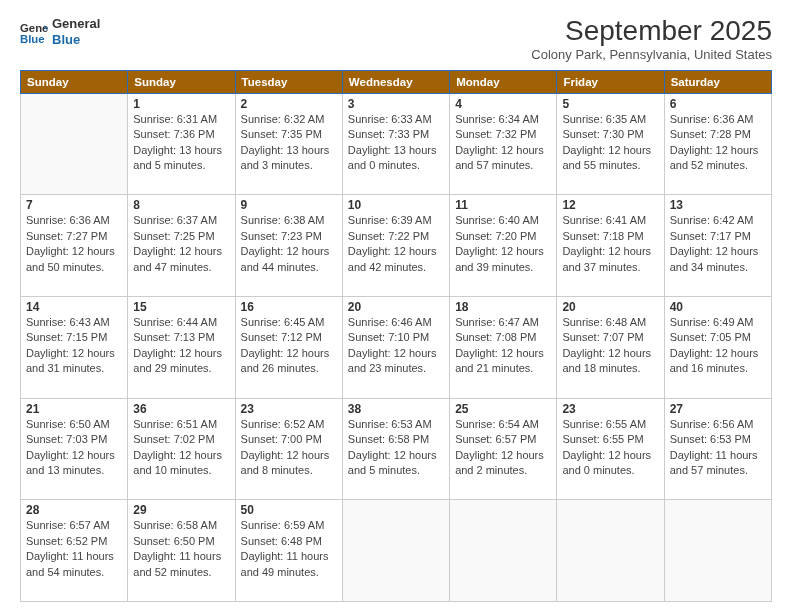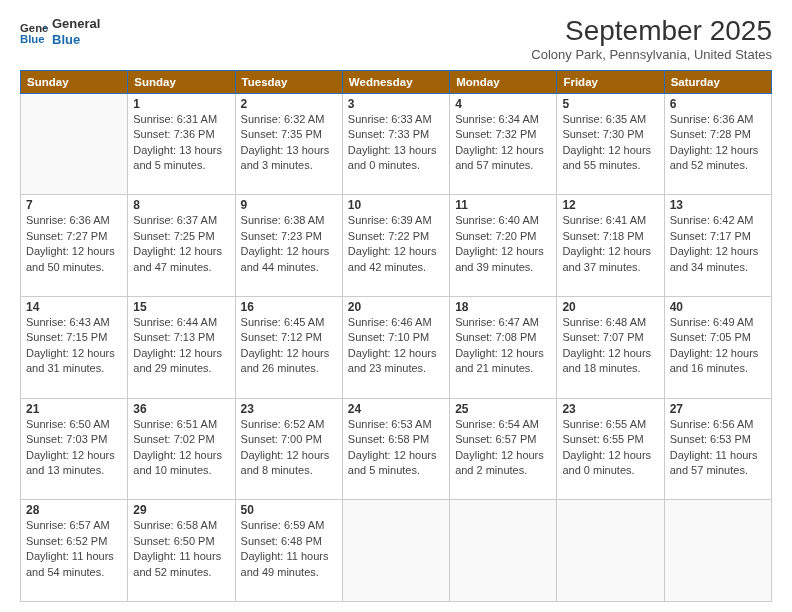--- a/index.html
+++ b/index.html
@@ -224,21 +224,21 @@
           </td>
           <td>
             <span class="day-number">36</span>
             <div class="day-info">Sunrise: 6:51 AM<br>Sunset: 7:02 PM<br>Daylight: 12 hours<br>and 10 minutes.</div>
           </td>
           <td>
             <span class="day-number">23</span>
             <div class="day-info">Sunrise: 6:52 AM<br>Sunset: 7:00 PM<br>Daylight: 12 hours<br>and 8 minutes.</div>
           </td>
           <td>
-            <span class="day-number">24</span>
+            <span class="day-number">38</span>
             <div class="day-info">Sunrise: 6:53 AM<br>Sunset: 6:58 PM<br>Daylight: 12 hours<br>and 5 minutes.</div>
           </td>
           <td>
             <span class="day-number">25</span>
             <div class="day-info">Sunrise: 6:54 AM<br>Sunset: 6:57 PM<br>Daylight: 12 hours<br>and 2 minutes.</div>
           </td>
           <td>
             <span class="day-number">23</span>
             <div class="day-info">Sunrise: 6:55 AM<br>Sunset: 6:55 PM<br>Daylight: 12 hours<br>and 0 minutes.</div>
           </td>

